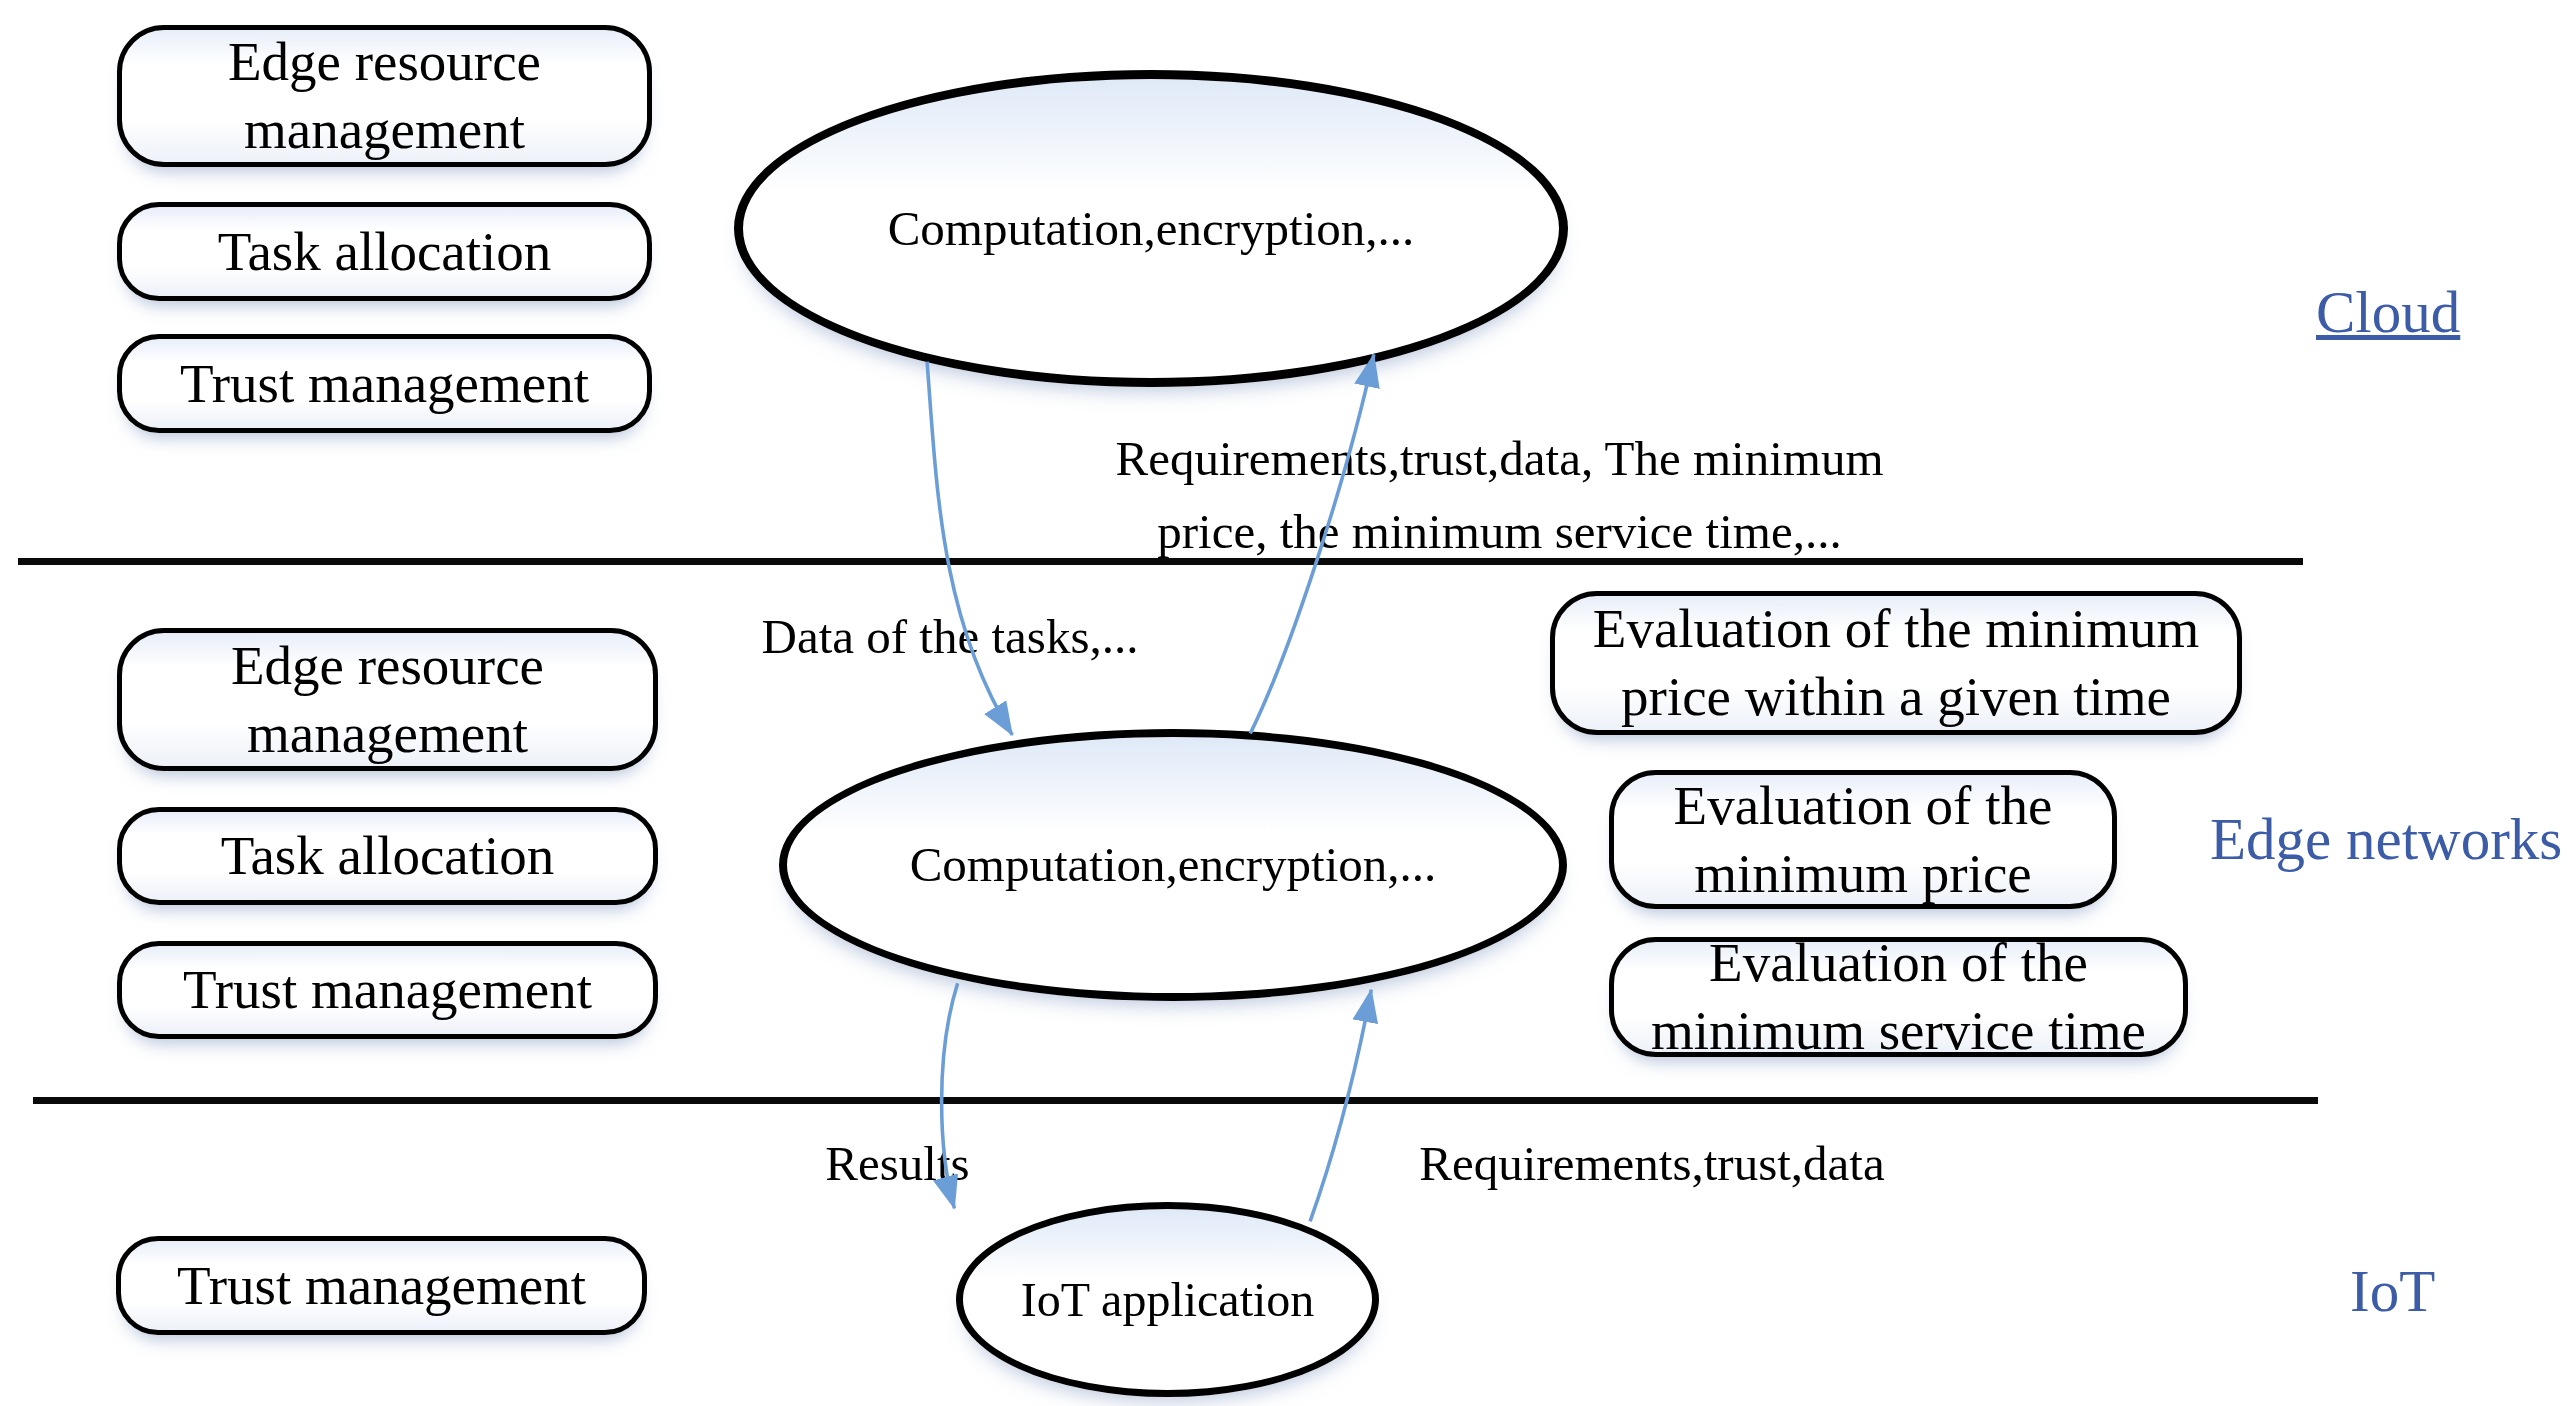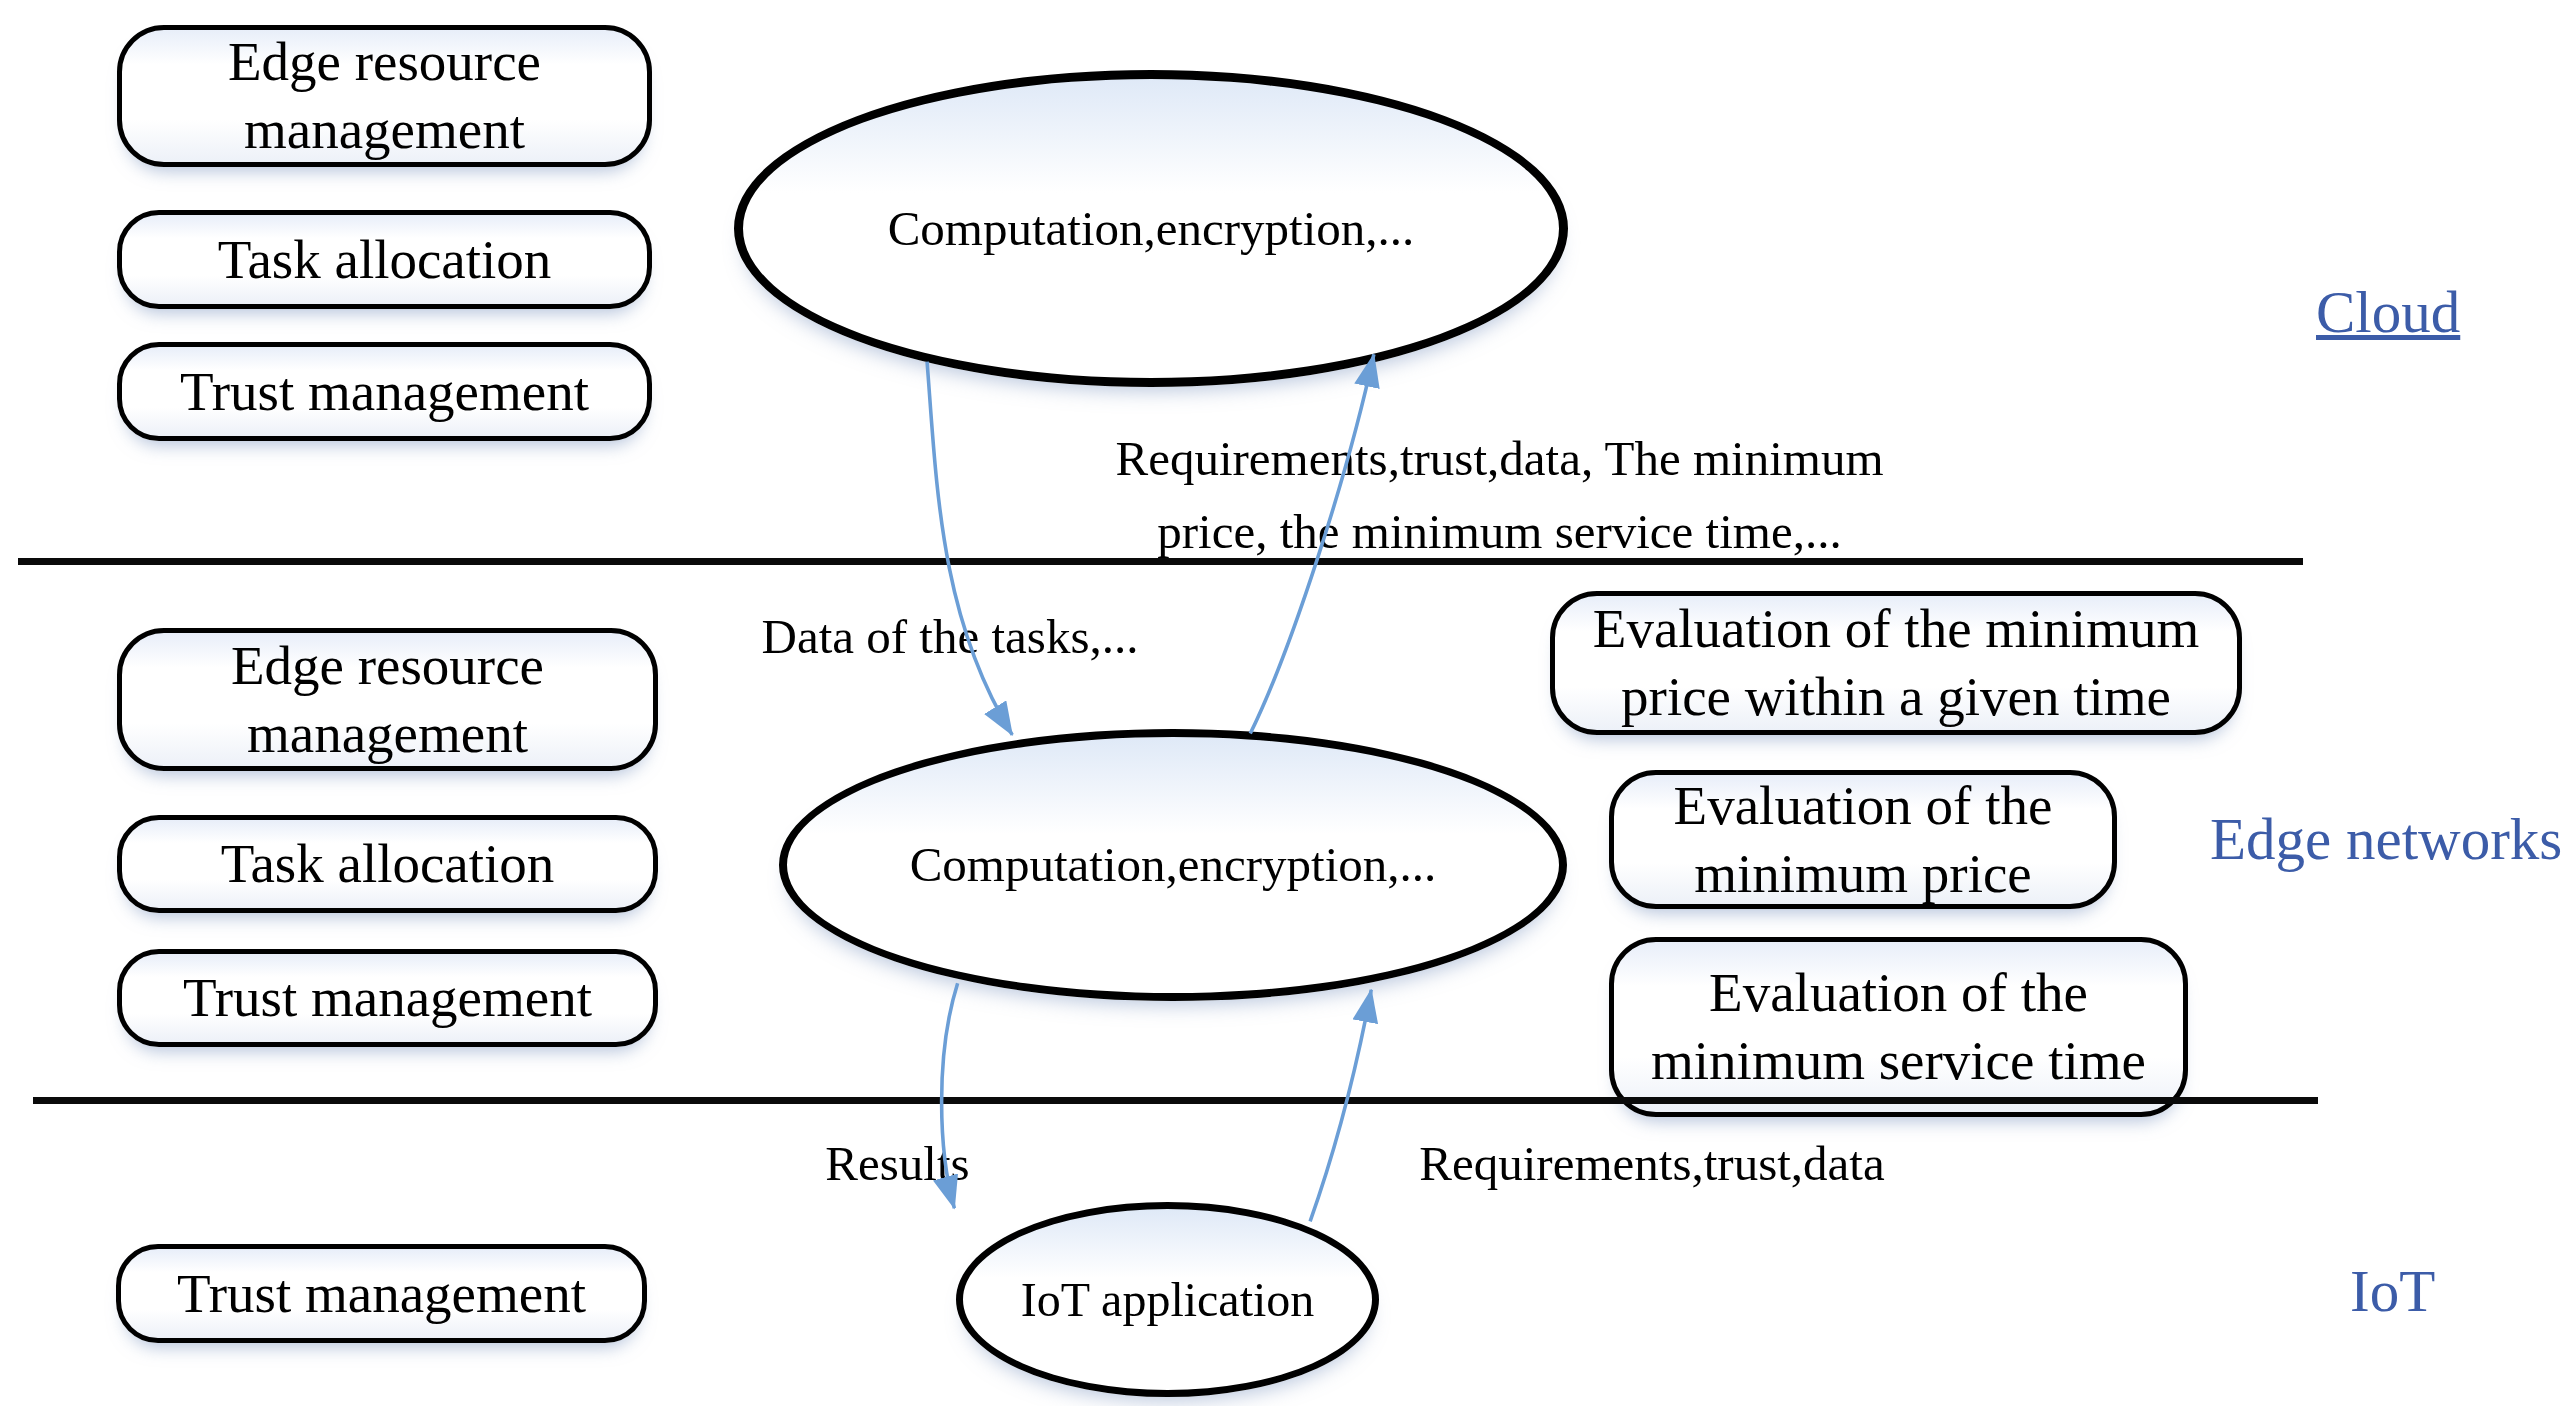--- a/index.html
+++ b/index.html
@@ -24,21 +24,21 @@
     border:5.2px solid var(--shape-border);
     background:linear-gradient(180deg,#e8eef9 0%,#ffffff 26%,#ffffff 68%,#edf1f8 100%);
     display:flex;
     align-items:center;
     justify-content:center;
     text-align:center;
     font-size:55px;
     line-height:68px;
     box-shadow:0 13px 17px -9px rgba(120,145,190,.55);
   }
-  .r64{border-radius:42px;margin-top:8px;}
+  .r64{border-radius:42px;}
   .r72{border-radius:47px;}
   
   .ellipse{
     position:absolute;
     box-sizing:border-box;
     border:8.5px solid var(--shape-border);
     border-radius:50%;
     background:linear-gradient(180deg,#dfe9f7 0%,#ffffff 38%,#ffffff 100%);
     display:flex;
     align-items:center;
@@ -129,21 +129,21 @@
   <div class="ellipse" style="left:779px;top:729px;width:788px;height:272px;">
     <span class="inner">Computation,encryption,...</span>
   </div>
 
   <div class="box r72" style="left:1550px;top:591px;width:692px;height:144px;">
     <span class="inner" style="max-width:630px;">Evaluation of the minimum price within a given time</span>
   </div>
   <div class="box r72" style="left:1609px;top:770px;width:508px;height:139px;">
     <span class="inner" style="max-width:501px;">Evaluation of the minimum price</span>
   </div>
-  <div class="box r72" style="left:1609px;top:937px;width:579px;height:180px;">
+  <div class="box r72" style="left:1609px;top:937px;width:579px;height:120px;">
     <span class="inner" style="max-width:501px;">Evaluation of the minimum service time</span>
   </div>
 
   <div class="layer-label" style="left:2210px;top:805px;">Edge networks</div>
 
   <div class="rule" style="left:33px;top:1097px;width:2285px;"></div>
 
   <div class="flow-label" style="left:800px;top:1127px;width:195px;">Results</div>
   <div class="flow-label" style="left:1353px;top:1127px;width:598px;">Requirements,trust,data</div>
 

